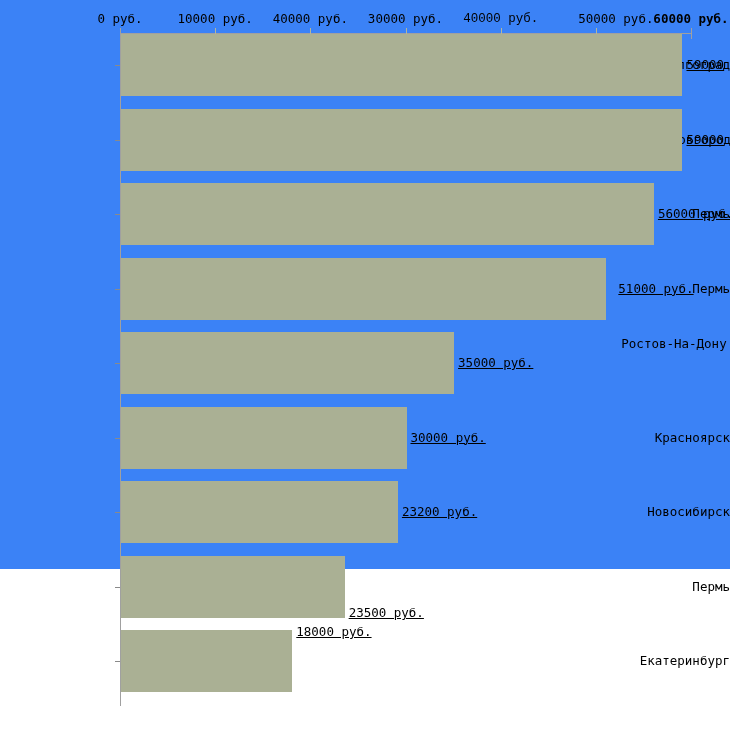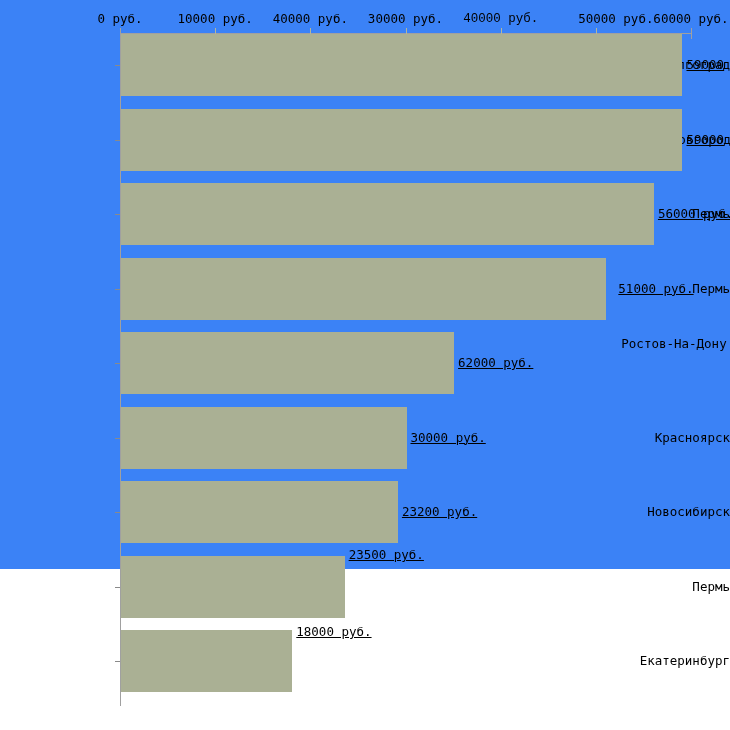--- a/index.html
+++ b/index.html
@@ -108,21 +108,21 @@
       <div class="x-tick-label" style="left: 215.167px; top: 12px;">10000 руб.</div>
       <div class="x-tick" style="left: 310.333px; top: 28px;"></div>
       <div class="x-tick-label" style="left: 310.333px; top: 12px;">40000 руб.</div>
       <div class="x-tick" style="left: 405.5px; top: 28px;"></div>
       <div class="x-tick-label" style="left: 405.5px; top: 12px;">30000 руб.</div>
       <div class="x-tick" style="left: 500.667px; top: 28px;"></div>
       <div class="x-tick-label" style="left: 500.667px; top: 12px; font-family: Liberation Mono, monospace;">40000 руб.</div>
       <div class="x-tick" style="left: 595.833px; top: 28px;"></div>
       <div class="x-tick-label" style="left: 595.833px; top: 12px; margin-left: 20px;">50000 руб.</div>
       <div class="x-tick edge" style="left: 691px; top: 28px;"></div>
-      <div class="x-tick-label" style="left: 691px; top: 12px;">60000 руб.</div>
+      <div class="x-tick-label" style="left: 691px; top: 12px; font-weight: bold;">60000 руб.</div>
     </div>
 
   <div id="y-axis"></div>
   <div id="y-labels-layer">
       <div class="y-tick" style="top: 65px;"></div>
       <div class="cat-label" style="top: 65px;">Волгоград</div>
       <div class="y-tick" style="top: 139.5px;"></div>
       <div class="cat-label" style="top: 139.5px;">Нижний Новгород</div>
       <div class="y-tick" style="top: 214px;"></div>
       <div class="cat-label" style="top: 214px;">Пермь</div>
@@ -143,24 +143,24 @@
   <div id="bars-layer">
       <div class="bar" title="Волгоград 59000" style="top: 34px; height: 62px; width: 561.483px; background: rgb(170, 176, 148);"></div>
       <div class="bar-value" style="left: 686.483px; top: 65px;">59000</div>
       <div class="bar" title="Нижний Новгород 59000" style="top: 108.5px; height: 62px; width: 561.483px; background: rgb(170, 176, 148);"></div>
       <div class="bar-value" style="left: 686.483px; top: 139.5px;">59000</div>
       <div class="bar" title="Самара 56000 руб." style="top: 183px; height: 62px; width: 532.933px; background: rgb(170, 176, 148);"></div>
       <div class="bar-value" style="left: 657.933px; top: 214px;">56000 руб.</div>
       <div class="bar" title="Москва 51000 руб." style="top: 257.5px; height: 62px; width: 485.35px; background: rgb(170, 176, 148);"></div>
       <div class="bar-value" style="left: 610.35px; top: 288.5px; margin-left: 8px;">51000 руб.</div>
       <div class="bar" title="Ростов-На-Дону 35000 руб." style="top: 332px; height: 62px; width: 333.083px; background: rgb(170, 176, 148);"></div>
-      <div class="bar-value" style="left: 458.083px; top: 363px;">62000 руб.</div>
+      <div class="bar-value" style="left: 458.083px; top: 363px;">35000 руб.</div>
       <div class="bar" title="Красноярск 30000 руб." style="top: 406.5px; height: 62px; width: 285.5px; background: rgb(170, 176, 148);"></div>
       <div class="bar-value" style="left: 410.5px; top: 437.5px;">30000 руб.</div>
       <div class="bar" title="Новосибирск 29100 руб." style="top: 481px; height: 62px; width: 276.935px; background: rgb(170, 176, 148);"></div>
       <div class="bar-value" style="left: 401.935px; top: 512px;">23200 руб.</div>
       <div class="bar" title="Пермь 23500 руб." style="top: 555.5px; height: 62px; width: 223.642px; background: rgb(170, 176, 148);"></div>
-      <div class="bar-value" style="left: 348.642px; top: 555px;">23500 руб.</div>
+      <div class="bar-value" style="left: 348.642px; top: 613px;">23500 руб.</div>
       <div class="bar" title="Екатеринбург 18000 руб." style="top: 630px; height: 62px; width: 171.3px; background: rgb(170, 176, 148);"></div>
       <div class="bar-value" style="left: 296.3px; top: 632px;">18000 руб.</div>
     </div>
 
 </div>
 
 </body></html>

